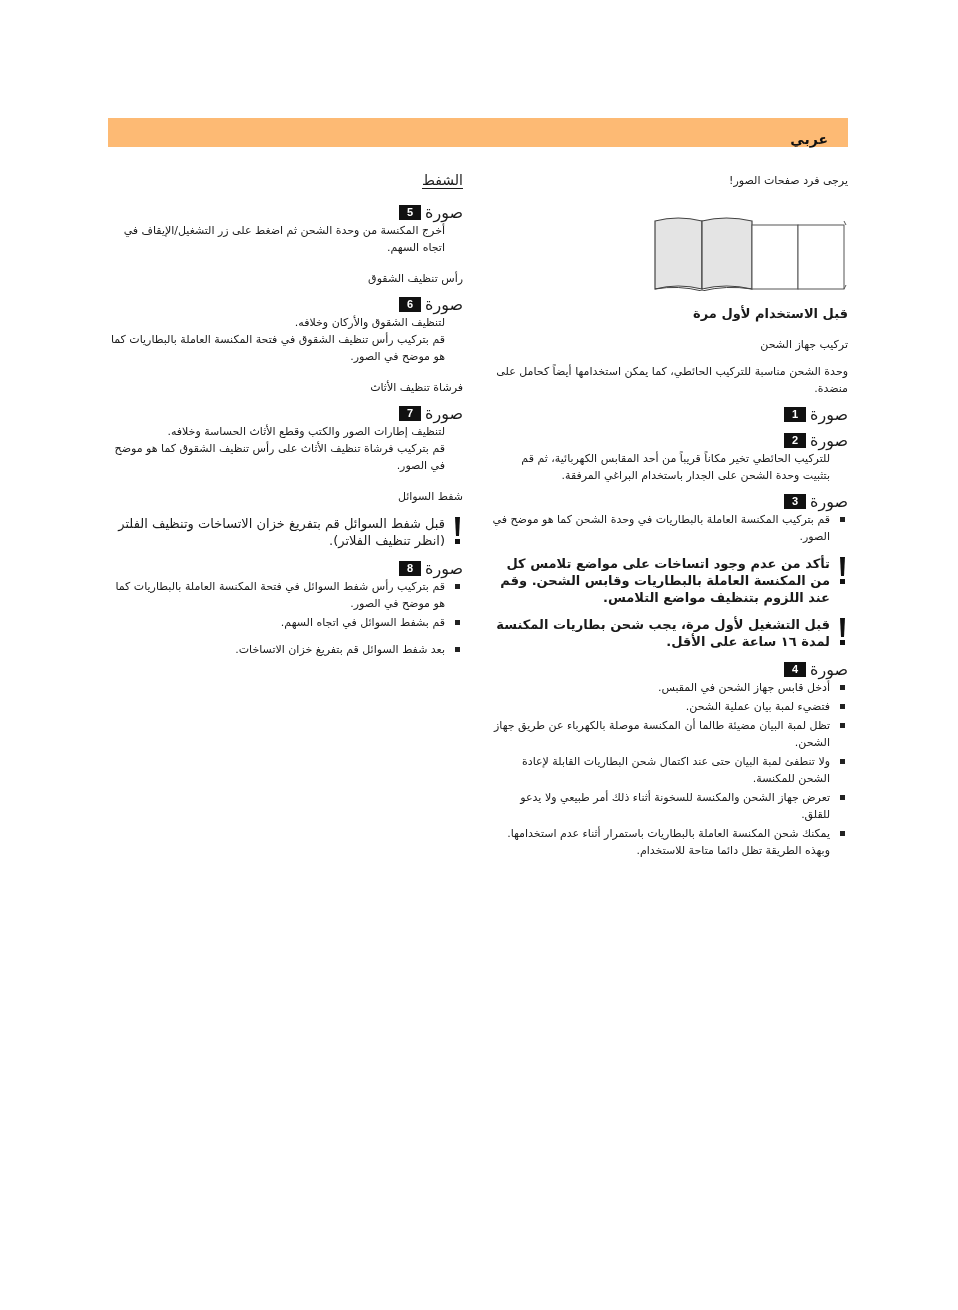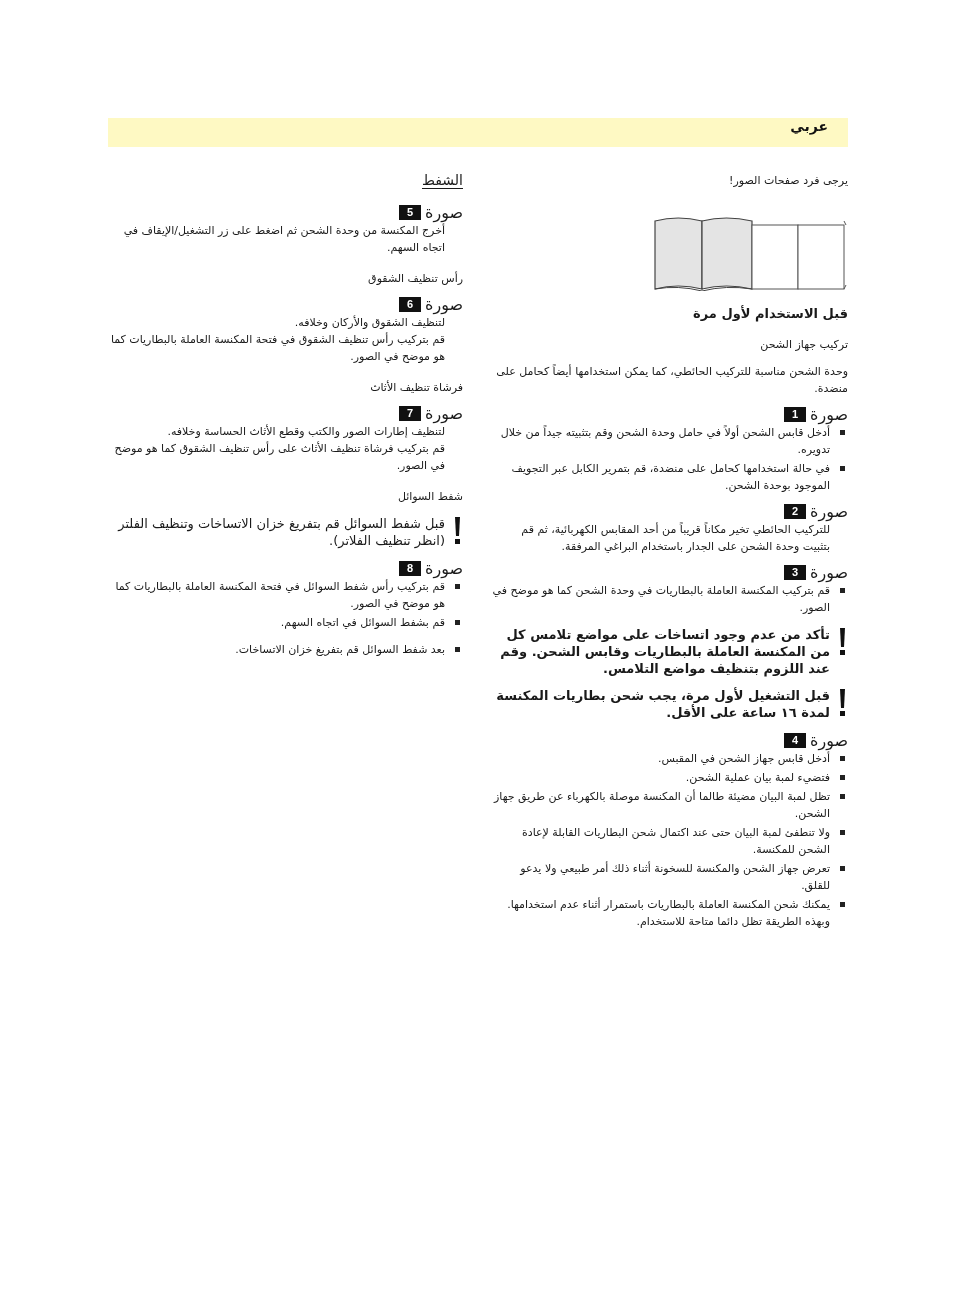--- a/index.html
+++ b/index.html
@@ -7,24 +7,24 @@
     body {
       position: relative;
       font-family: "DejaVu Sans", "Liberation Sans", sans-serif;
       color: #1a1a1a;
       overflow: hidden;
     }
     .header-bar {
       position: absolute;
       left: 108px; top: 118px;
       width: 740px; height: 29px;
-      background: #fef9c3;
+      background: #fdba74;
       direction: rtl;
       padding-right: 20px;
-      display: flex; align-items: flex-start;
+      display: flex; align-items: flex-end;
     }
     .header-bar .lang {
       font-size: 14px; font-weight: bold; color: #111;
     }
     .col {
       position: absolute;
       direction: rtl;
       text-align: right;
       font-size: 11px;
       line-height: 17px;
@@ -114,24 +114,20 @@
   </div>
 
   <div class="big-title">قبل الاستخدام لأول مرة</div>
   <div class="sub-title">تركيب جهاز الشحن</div>
   <div class="p">وحدة الشحن مناسبة للتركيب الحائطي، كما يمكن استخدامها أيضاً كحامل على منضدة.</div>
 
   <div class="fig">
     <span class="fig-label">صورة</span>
     <span class="fig-num">1</span>
   </div>
-  <ul class="bullets">
-    <li><span class="sq"></span><span>أدخل قابس الشحن أولاً في حامل وحدة الشحن وقم بتثبيته جيداً من خلال تدويره.</span></li>
-    <li><span class="sq"></span><span>في حالة استخدامها كحامل على منضدة، قم بتمرير الكابل عبر التجويف الموجود بوحدة الشحن.</span></li>
-  </ul>
 
   <div class="fig">
     <span class="fig-label">صورة</span>
     <span class="fig-num">2</span>
   </div>
   <div class="p indent">للتركيب الحائطي تخير مكاناً قريباً من أحد المقابس الكهربائية، ثم قم بتثبيت وحدة الشحن على الجدار باستخدام البراغي المرفقة.</div>
 
   <div class="fig">
     <span class="fig-label">صورة</span>
     <span class="fig-num">3</span>

